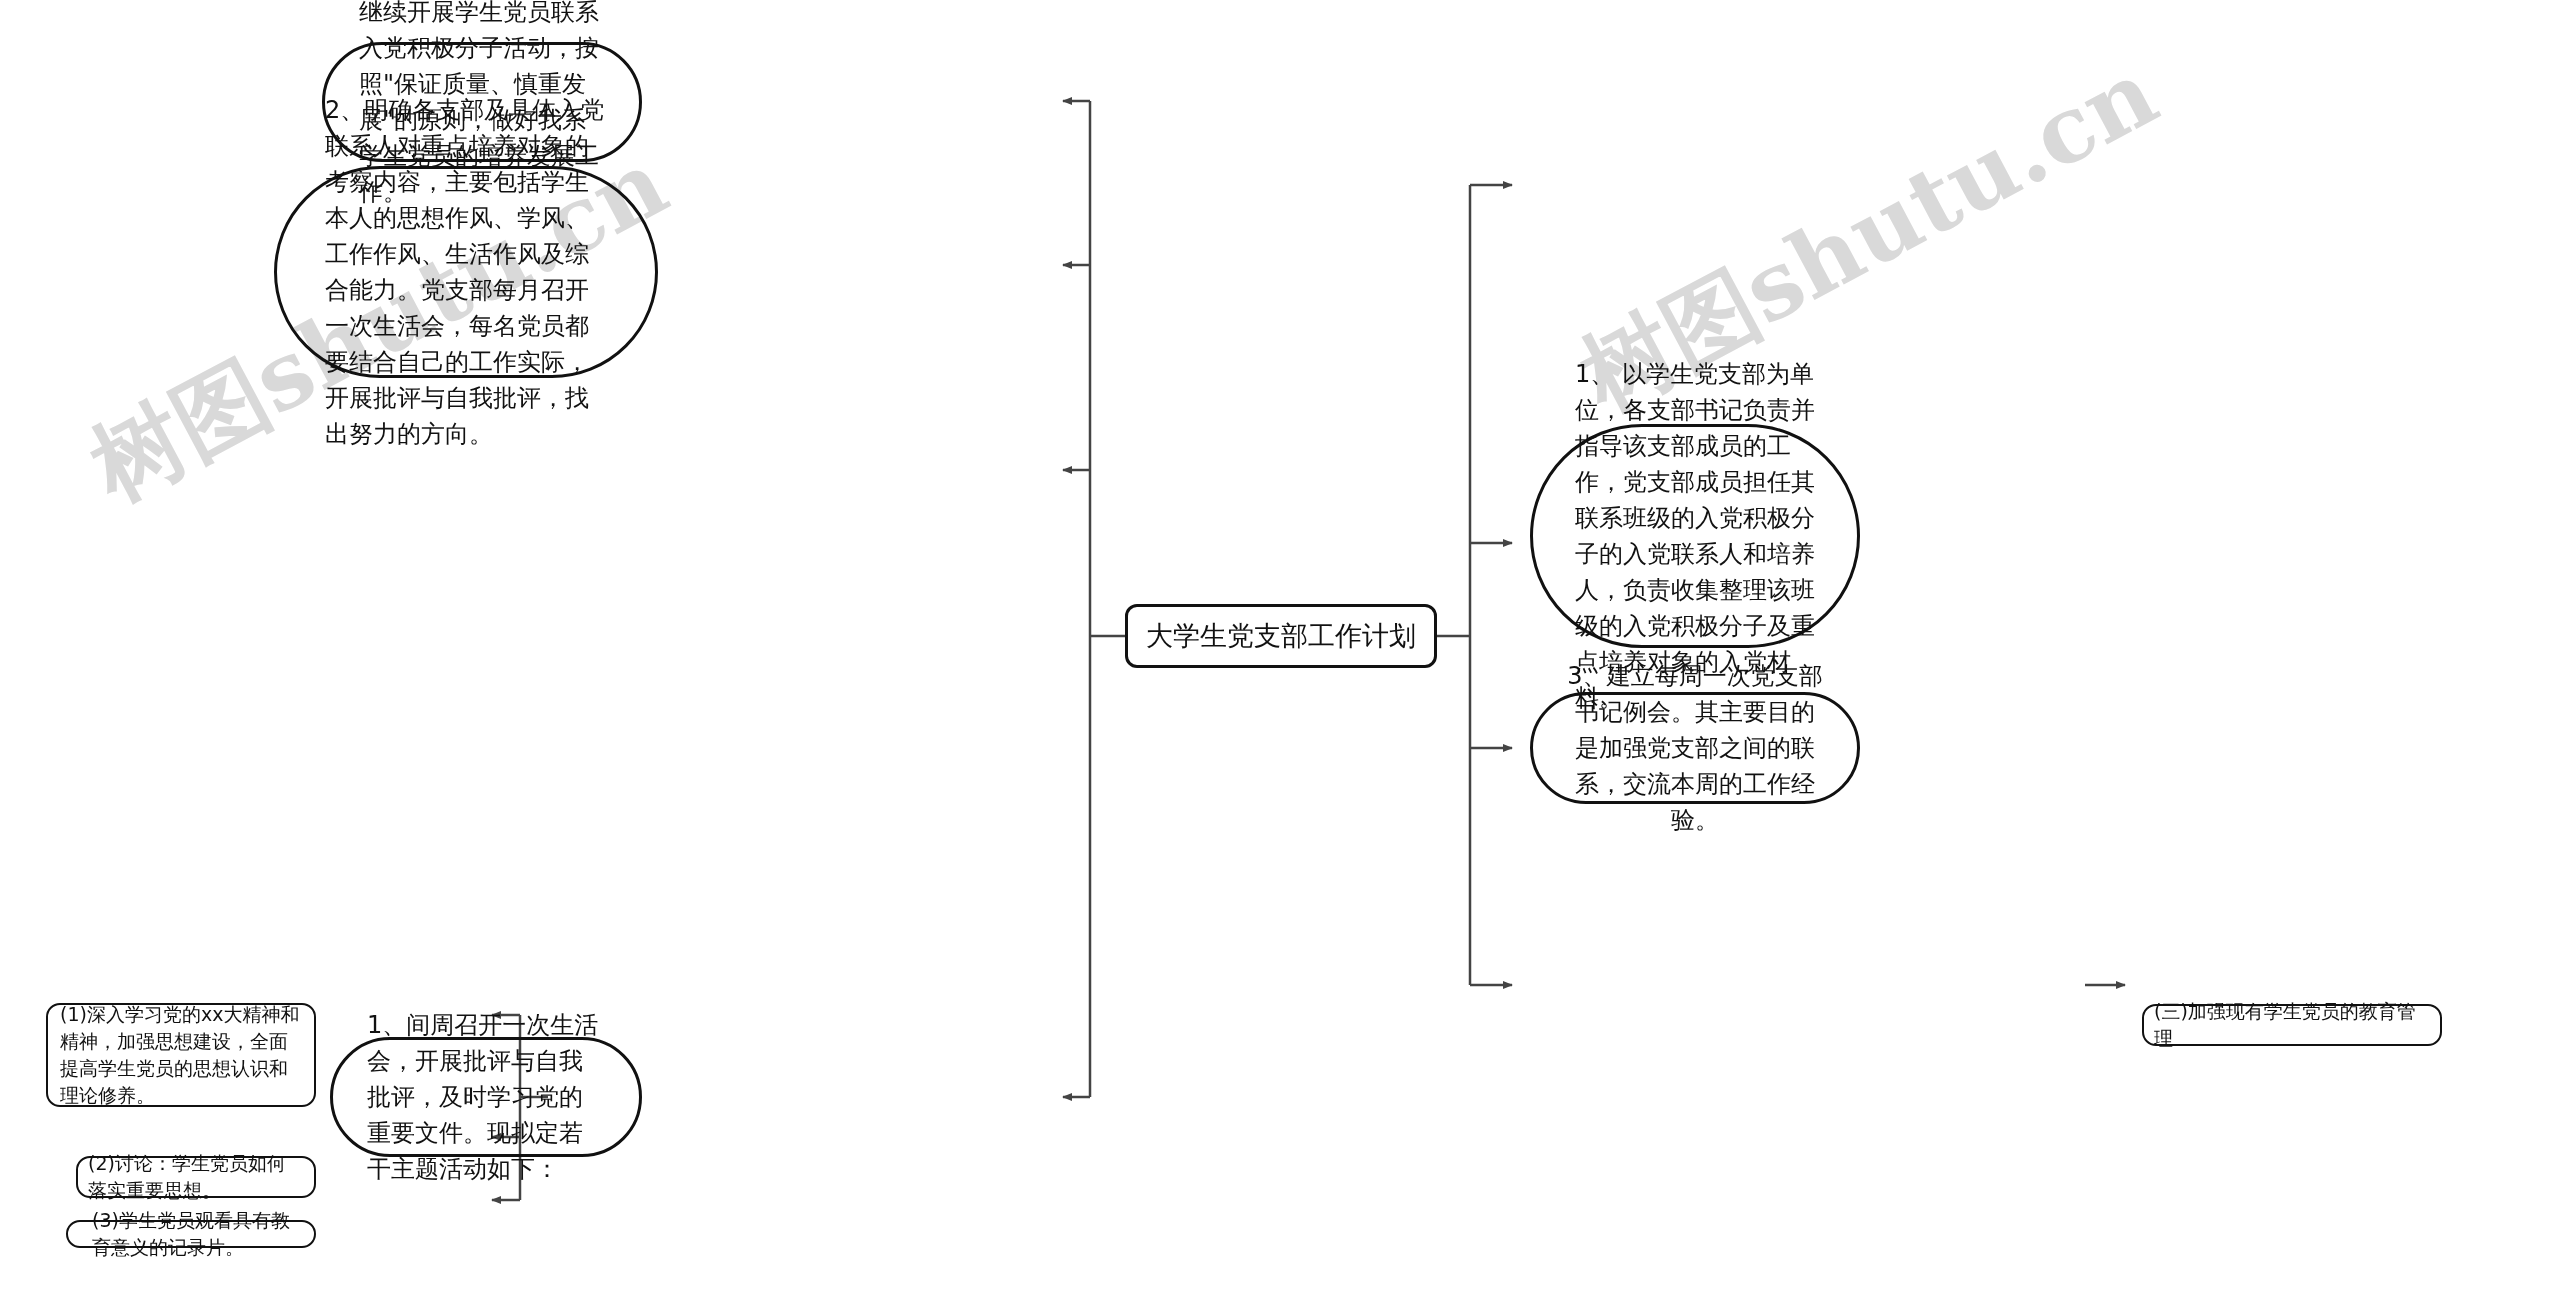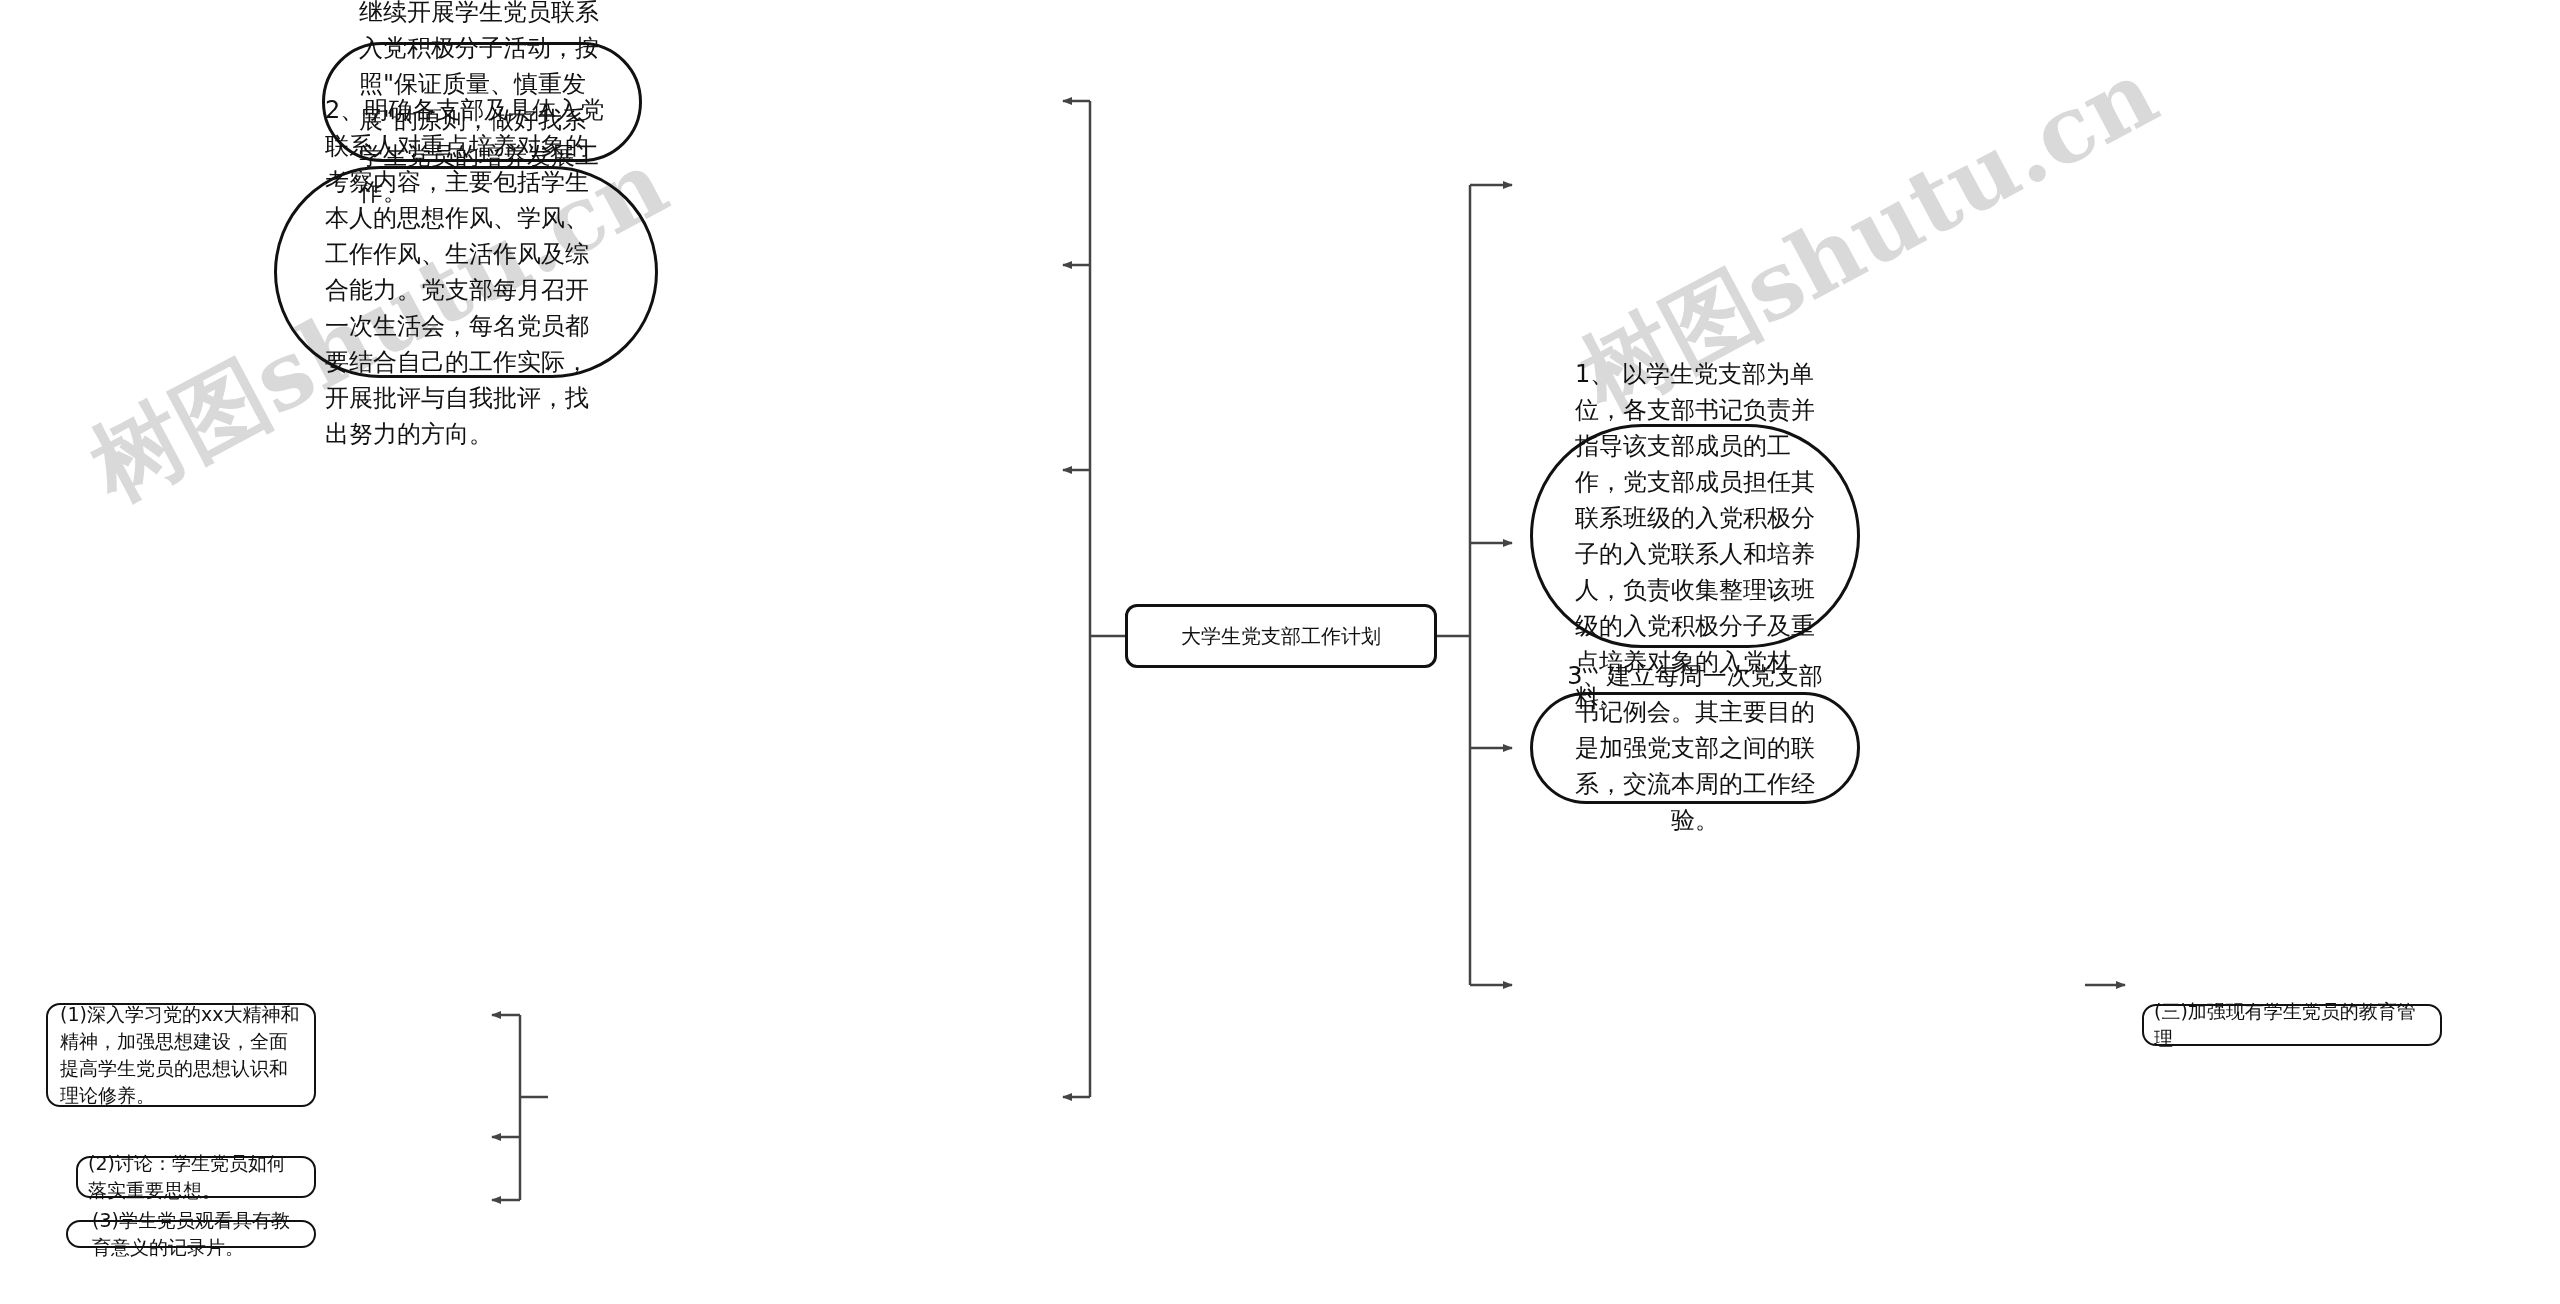--- a/index.html
+++ b/index.html
@@ -57,21 +57,21 @@
     border-radius:14px;
     margin-top:40px;
   }
   
   .root{
     border:3px solid #111111;
     border-radius:12px;
   }
 
   .f24{font-size:24px;line-height:36px;}
-  .f26{font-size:20px;line-height:38px;}
+  .f26{font-size:27px;line-height:38px;}
   .f18{font-size:19px;line-height:27px;}
   .center{text-align:center;}
 </style>
 </head>
 <body>
 
 <div id="canvas">
 
   <div class="wm" style="left:70px;top:420px;font-size:92px;transform:rotate(-28deg);">树图shutu.cn</div>
   <div class="wm" style="left:1560px;top:330px;font-size:92px;transform:rotate(-28deg);">树图shutu.cn</div>
@@ -128,20 +128,23 @@
 
   <div class="node pill" style="left:322px;top:42px;width:320px;height:120px;padding:0 34px;">
     <span class="txt f24">继续开展学生党员联系入党积极分子活动，按照"保证质量、慎重发展"的原则，做好我系学生党员的培养发展工作。</span>
   </div>
 
   <div class="node pill" style="left:274px;top:166px;width:384px;height:212px;padding:0 48px;">
     <span class="txt f24">2、明确各支部及具体入党联系人对重点培养对象的考察内容，主要包括学生本人的思想作风、学风、工作作风、生活作风及综合能力。党支部每月召开一次生活会，每名党员都要结合自己的工作实际，开展批评与自我批评，找出努力的方向。</span>
   </div>
 
 
+  <div class="node pill" style="left:330px;top:1037px;width:312px;height:120px;padding:0 34px;">
+    <span class="txt f24">1、间周召开一次生活会，开展批评与自我批评，及时学习党的重要文件。现拟定若干主题活动如下：</span>
+  </div>
 
   <div class="node rrect" style="left:46px;top:963px;width:270px;height:104px;padding:0 12px;">
     <span class="txt f18">(1)深入学习党的xx大精神和精神，加强思想建设，全面提高学生党员的思想认识和理论修养。</span>
   </div>
 
   <div class="node rrect" style="left:76px;top:1116px;width:240px;height:42px;padding:0 10px;">
     <span class="txt f18">(2)讨论：学生党员如何落实重要思想。</span>
   </div>
 
   <div class="node rrect" style="left:66px;top:1180px;width:250px;height:28px;padding:0 24px;">

